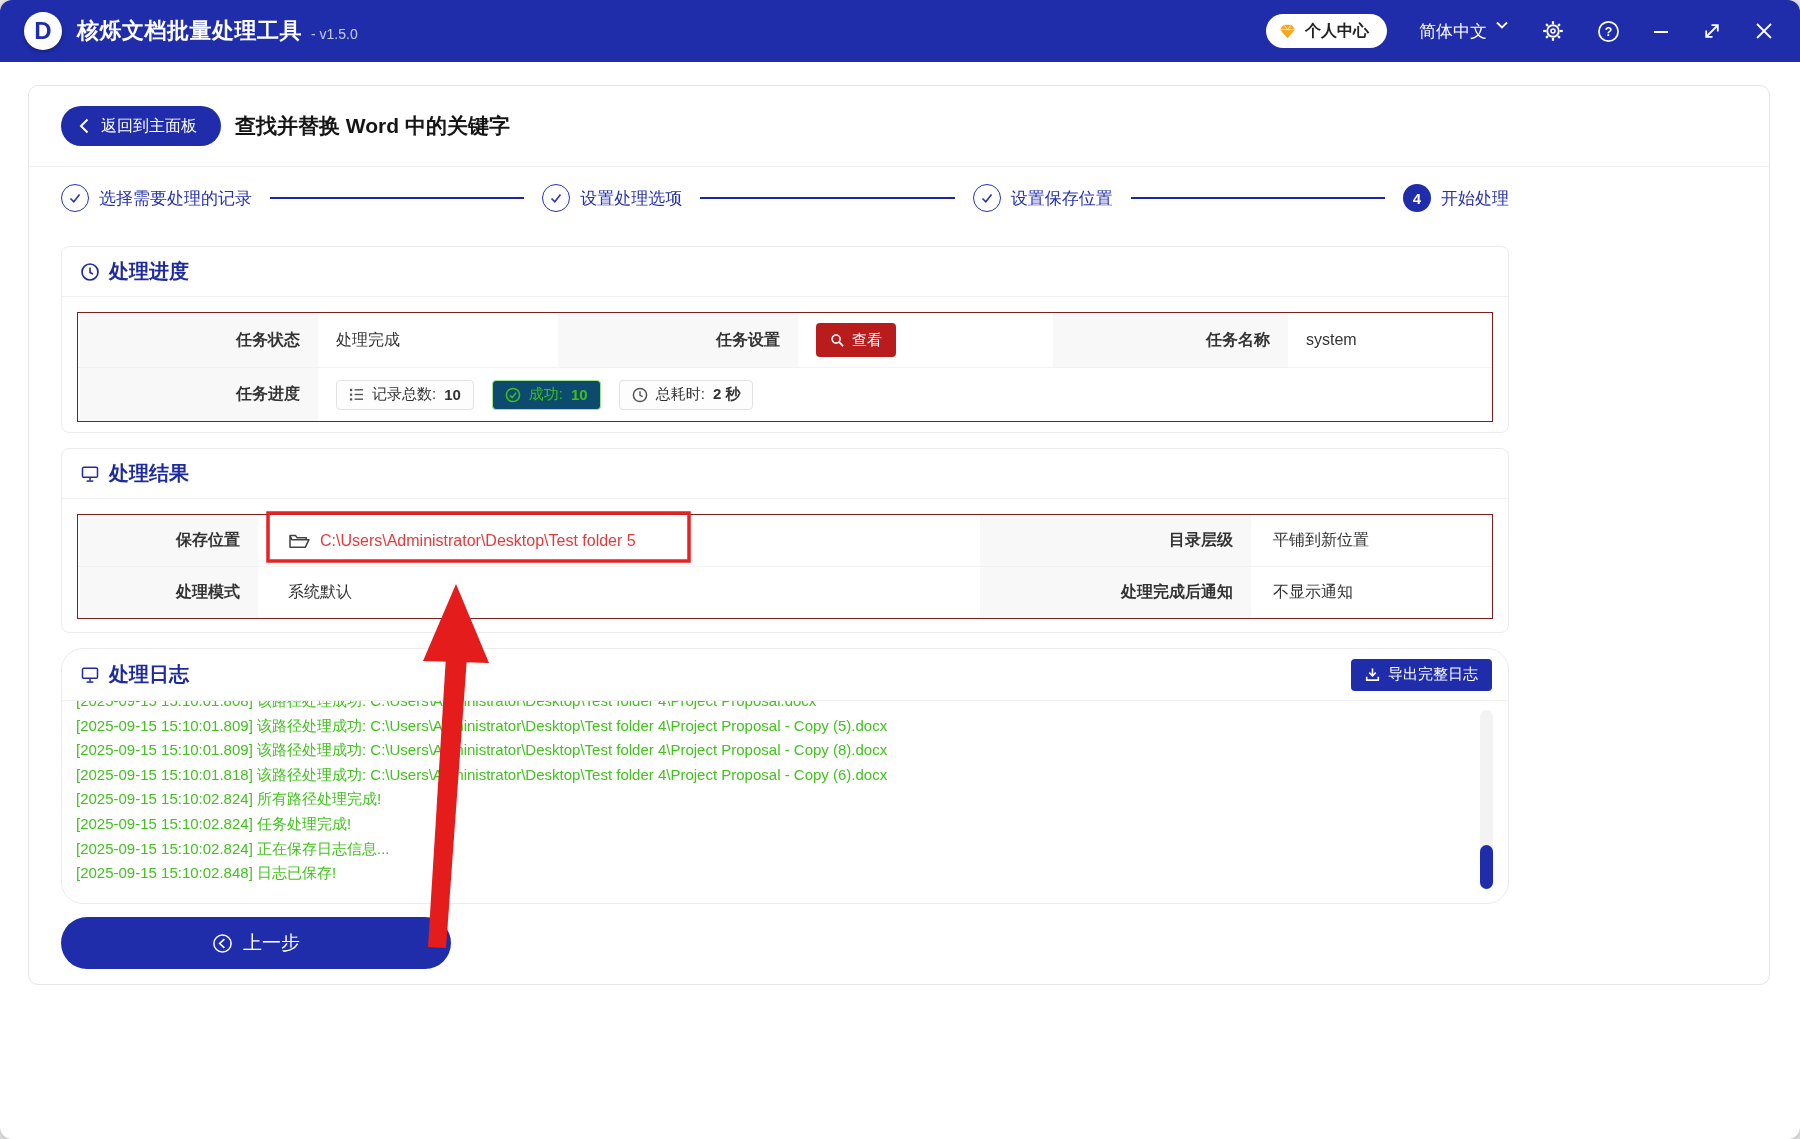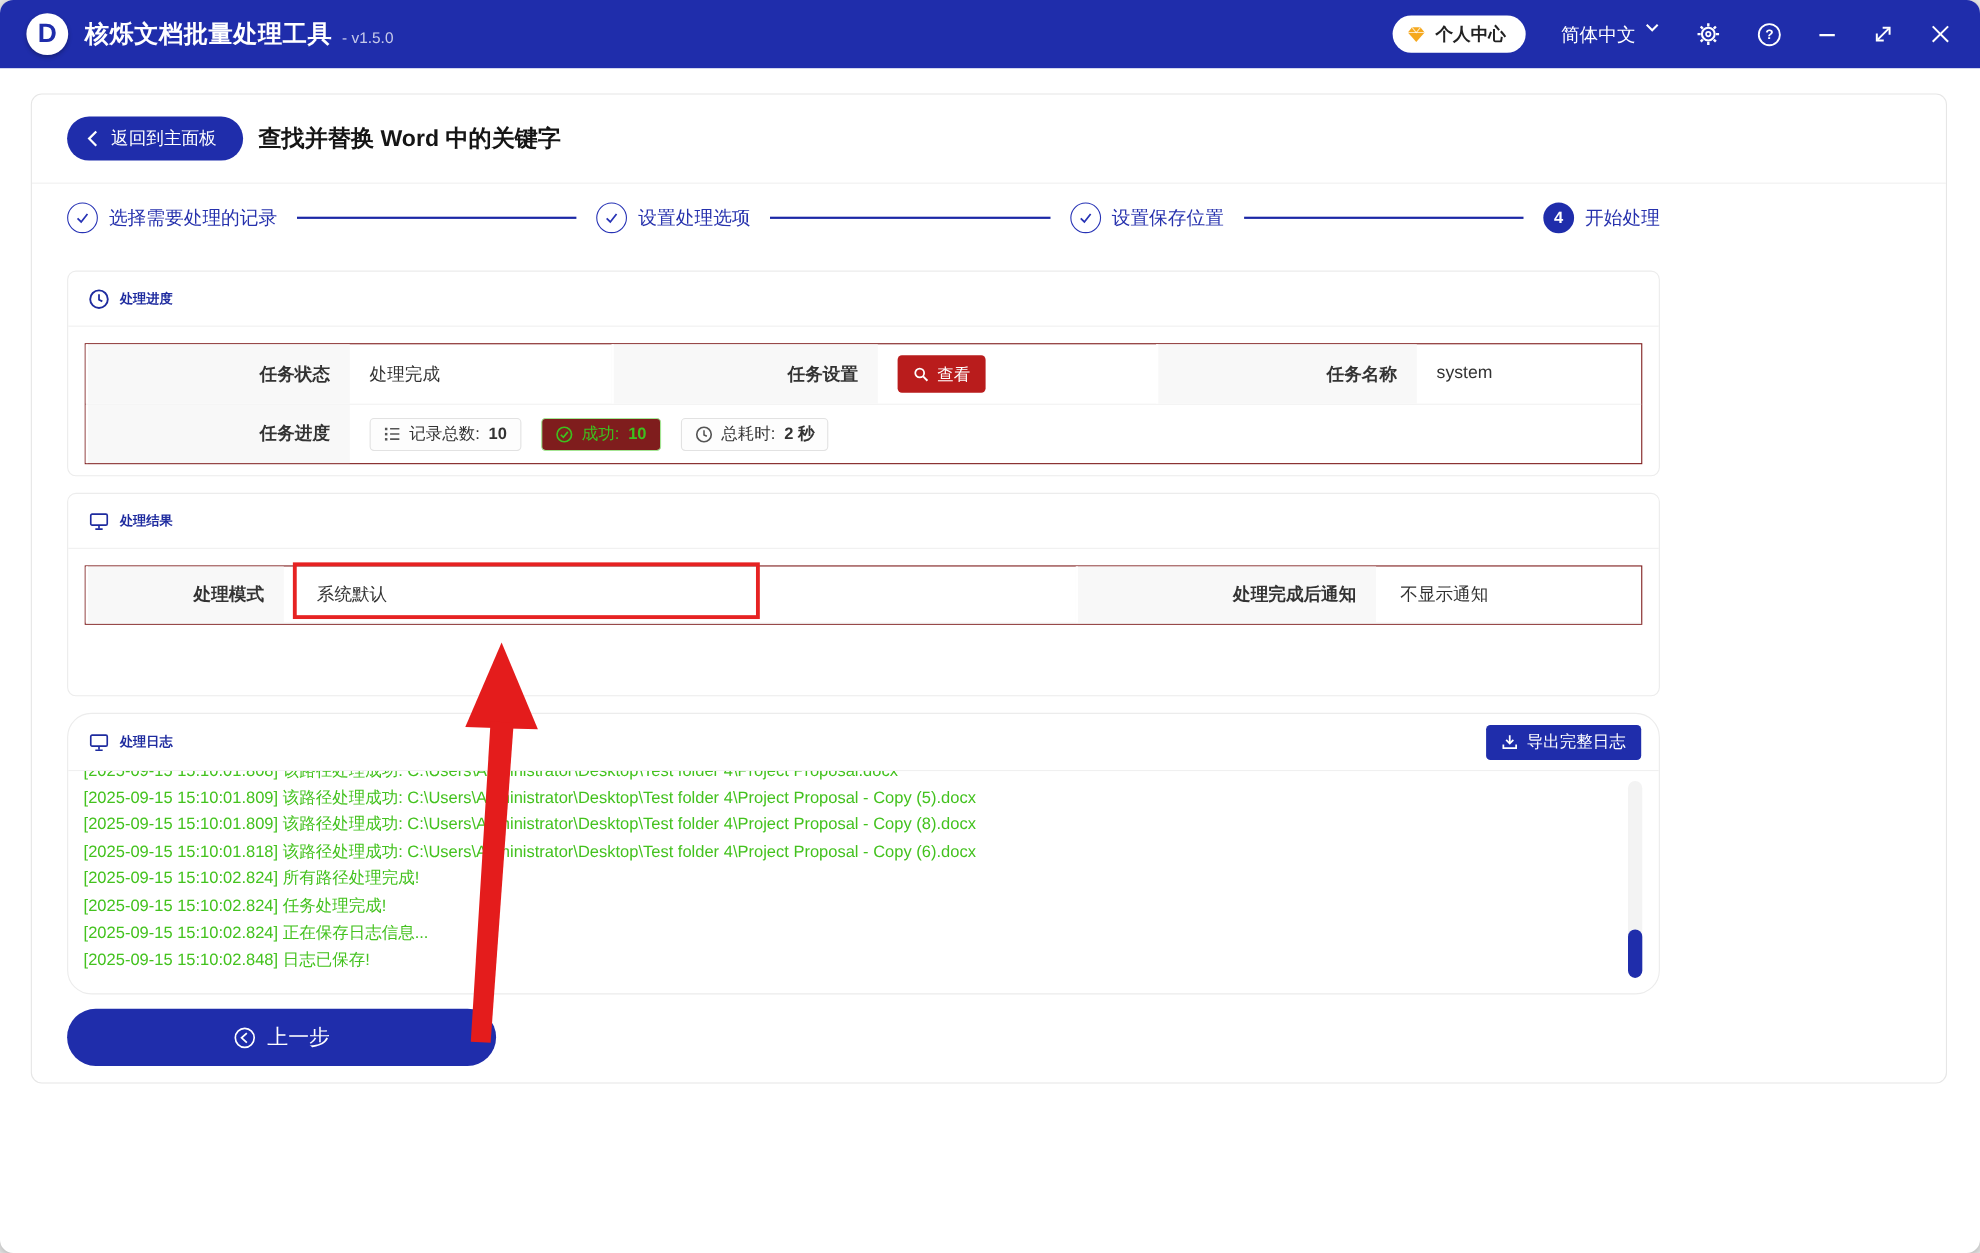--- a/index.html
+++ b/index.html
@@ -69,21 +69,21 @@
   .connector { flex:1; height:2px; background:#1b27a6; margin:0 18px; }
   
   .section { margin-left:32px; width:1448px; border:1px solid #ececec; border-radius:8px; background:#fff; }
   .sec1 { margin-top:17px; height:187px; }
   .sec2 { margin-top:15px; height:185px; }
   .sec3 { margin-top:15px; height:256px;border-radius:22px; }
   .section-header {
     height:50px; display:flex; align-items:center; gap:9px;
     padding:0 16px 0 18px; border-bottom:1px solid #f0f0f0;
   }
-  .section-title { font-size:12px; font-weight:700; color:#1e2b9f; }
+  .section-title { font-size:20px; font-weight:700; color:#1e2b9f; }
   
   .tableA, .tableB { margin:15px; border:1px solid #7f1d1d; }
   .trowA { display:grid; grid-template-columns:240px 238px 242px 253px 237px 1fr; }
   .trowA2 { display:grid; grid-template-columns:240px 1fr; }
   .trowB { display:grid; grid-template-columns:180px 720px 273px 1fr; }
   .trowA > div { height:54px; }
   .trowA2 > div { height:53px; }
   .trowB > div { height:51px; }
   .trowA, .trowB:first-child { border-bottom:1px solid #f2f2f2; }
   .cl {
@@ -92,21 +92,21 @@
     border-left:2px solid #fff;
   }
   .cv { display:flex; align-items:center; padding-left:18px; font-size:16px; color:#333; }
   .badges { display:flex; align-items:center; gap:18px; padding-left:18px; }
   .badge {
     height:30px; border:1px solid #e2e2e2; border-radius:4px; background:#fdfdfd;
     display:inline-flex; align-items:center; gap:8px; padding:0 12px;
     font-size:15px; color:#333;
   }
   .badge .num { font-weight:700; }
-  .badge.success { background:#7f1d1d; border-color:#a4e594; color:#3ec01e; }
+  .badge.success { background:#0c4a6e; border-color:#a4e594; color:#3ec01e; }
   .badge.success .num { color:#3ec01e; }
   .view-btn {
     height:34px; border-radius:4px; background:#b91c1c; color:#fff; border:none;
     display:inline-flex; align-items:center; gap:7px; padding:0 14px;
     font-size:15px; cursor:pointer;
   }
   .save-path { display:flex; align-items:center; gap:10px; padding-left:30px; color:#e13c3c; font-size:16px; cursor:pointer; }
   
   .export-btn {
     margin-left:auto; height:32px; border-radius:4px; background:#1f2dab; color:#fff; border:none;
@@ -320,20 +320,32 @@
       <div class="section-header">
         <svg width="20" height="20" viewBox="0 0 24 24">
           <rect x="3" y="4" width="18" height="12" rx="1.5" fill="none" stroke="#1e2b9f" stroke-width="1.8"></rect>
           <line x1="12" y1="16" x2="12" y2="20" stroke="#1e2b9f" stroke-width="1.8"></line>
           <line x1="8" y1="20.5" x2="16" y2="20.5" stroke="#1e2b9f" stroke-width="1.8"></line>
         </svg>
         <span class="section-title">处理结果</span>
       </div>
       <div class="tableB">
         <div class="trowB">
+          <div class="cl">保存位置</div>
+          <div class="save-path">
+            <svg width="22" height="18" viewBox="0 0 24 20">
+              <path d="M2 4 h6 l2 2.5 h10 v2" fill="none" stroke="#444" stroke-width="1.7"></path>
+              <path d="M2 4 v13 h17 l4-8.5 h-19 z" fill="none" stroke="#444" stroke-width="1.7" stroke-linejoin="round"></path>
+            </svg>
+            <span>C:\Users\Administrator\Desktop\Test folder 5</span>
+          </div>
+          <div class="cl">目录层级</div>
+          <div class="cv" style="padding-left:22px;">平铺到新位置</div>
+        </div>
+        <div class="trowB">
           <div class="cl">处理模式</div>
           <div class="cv" style="padding-left:30px;">系统默认</div>
           <div class="cl">处理完成后通知</div>
           <div class="cv" style="padding-left:22px;">不显示通知</div>
         </div>
       </div>
     </div>
 
     <div class="section sec3">
       <div class="section-header">

